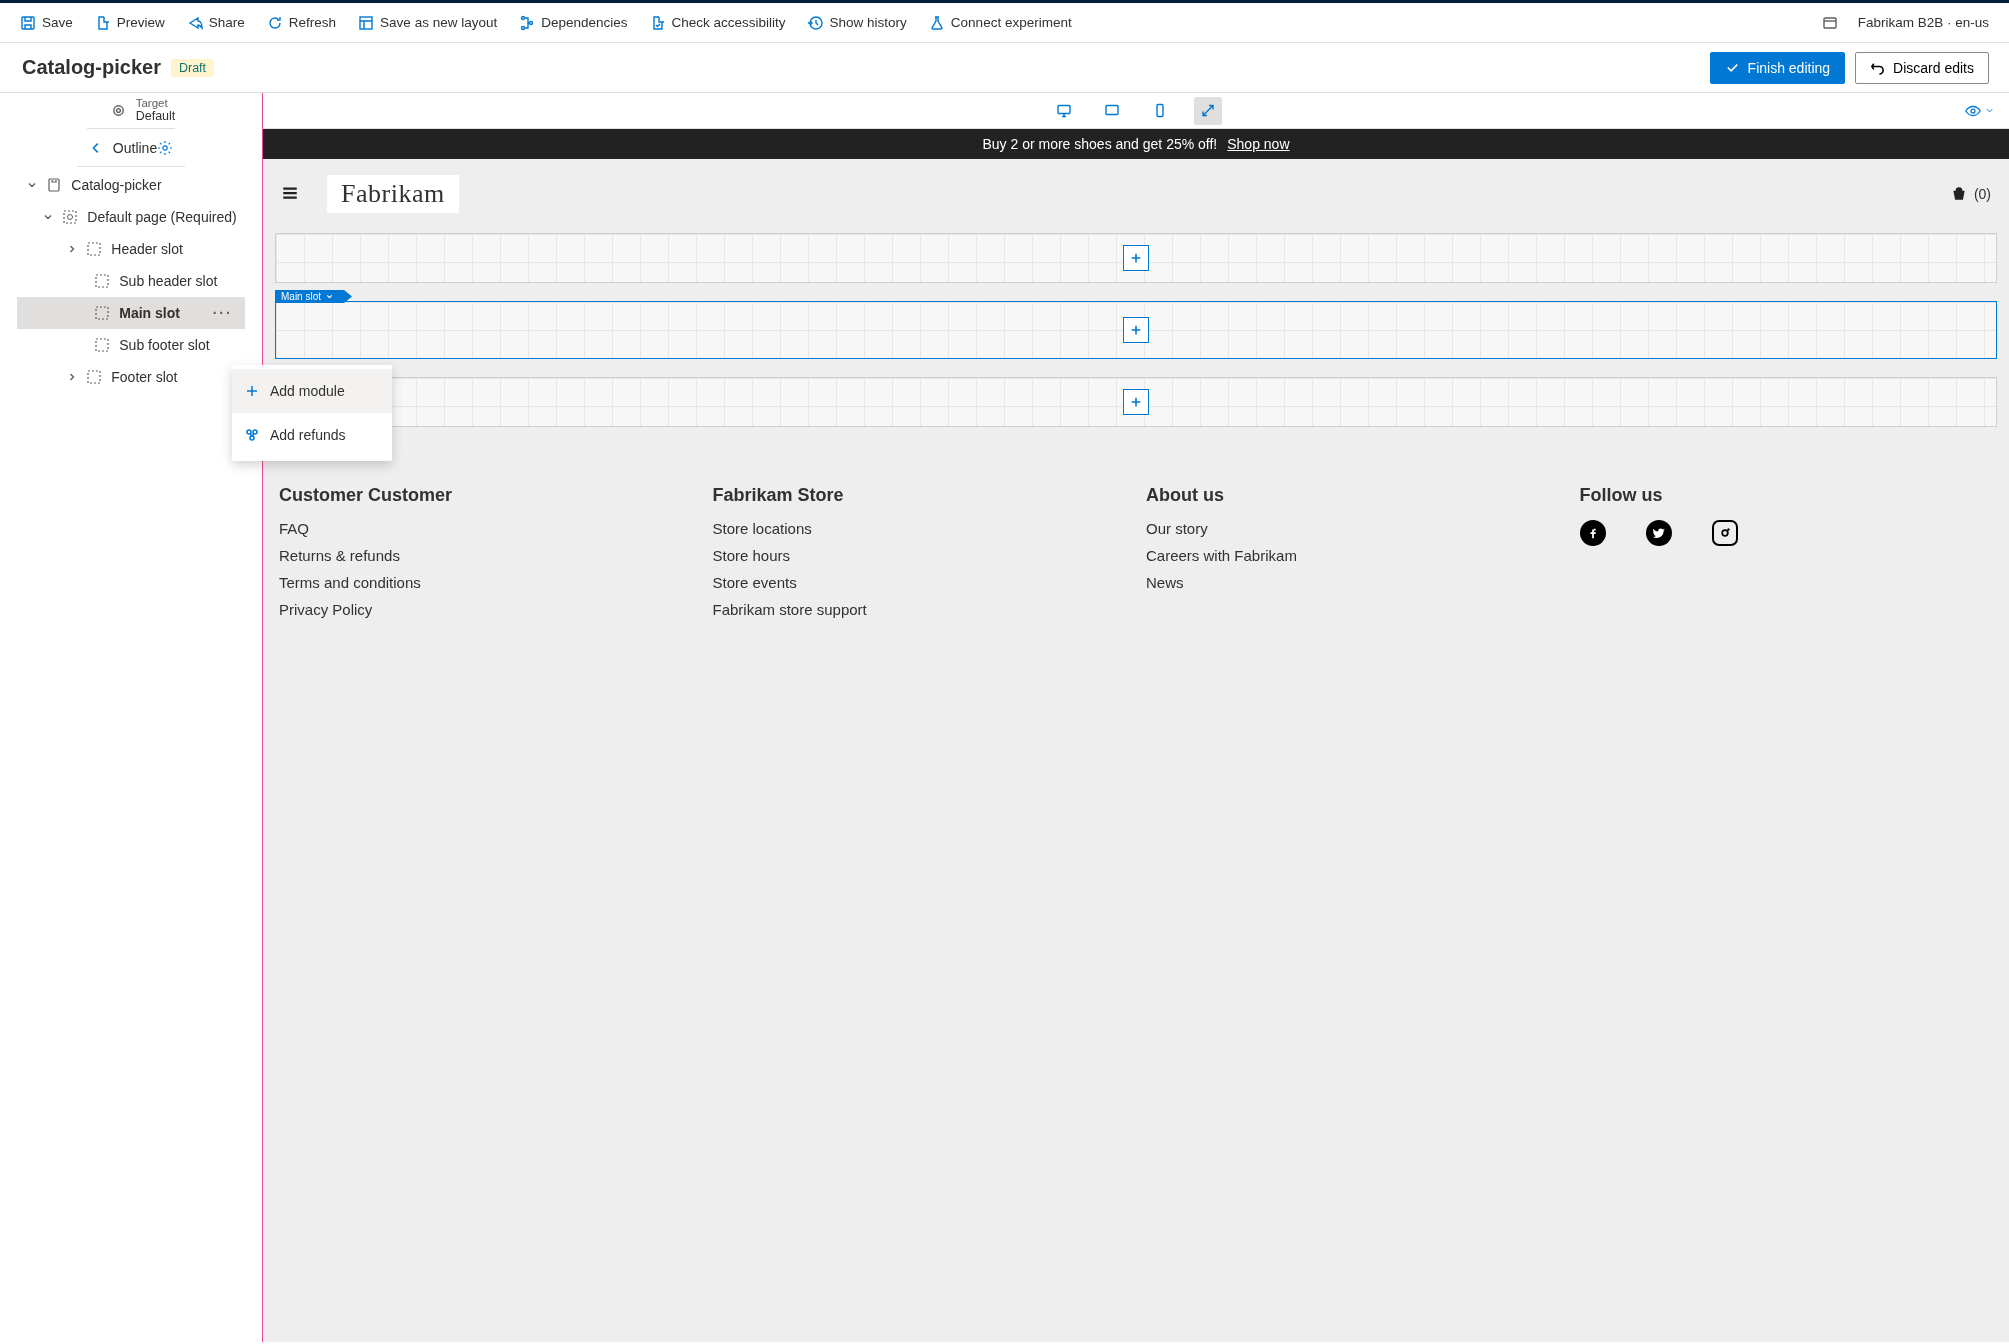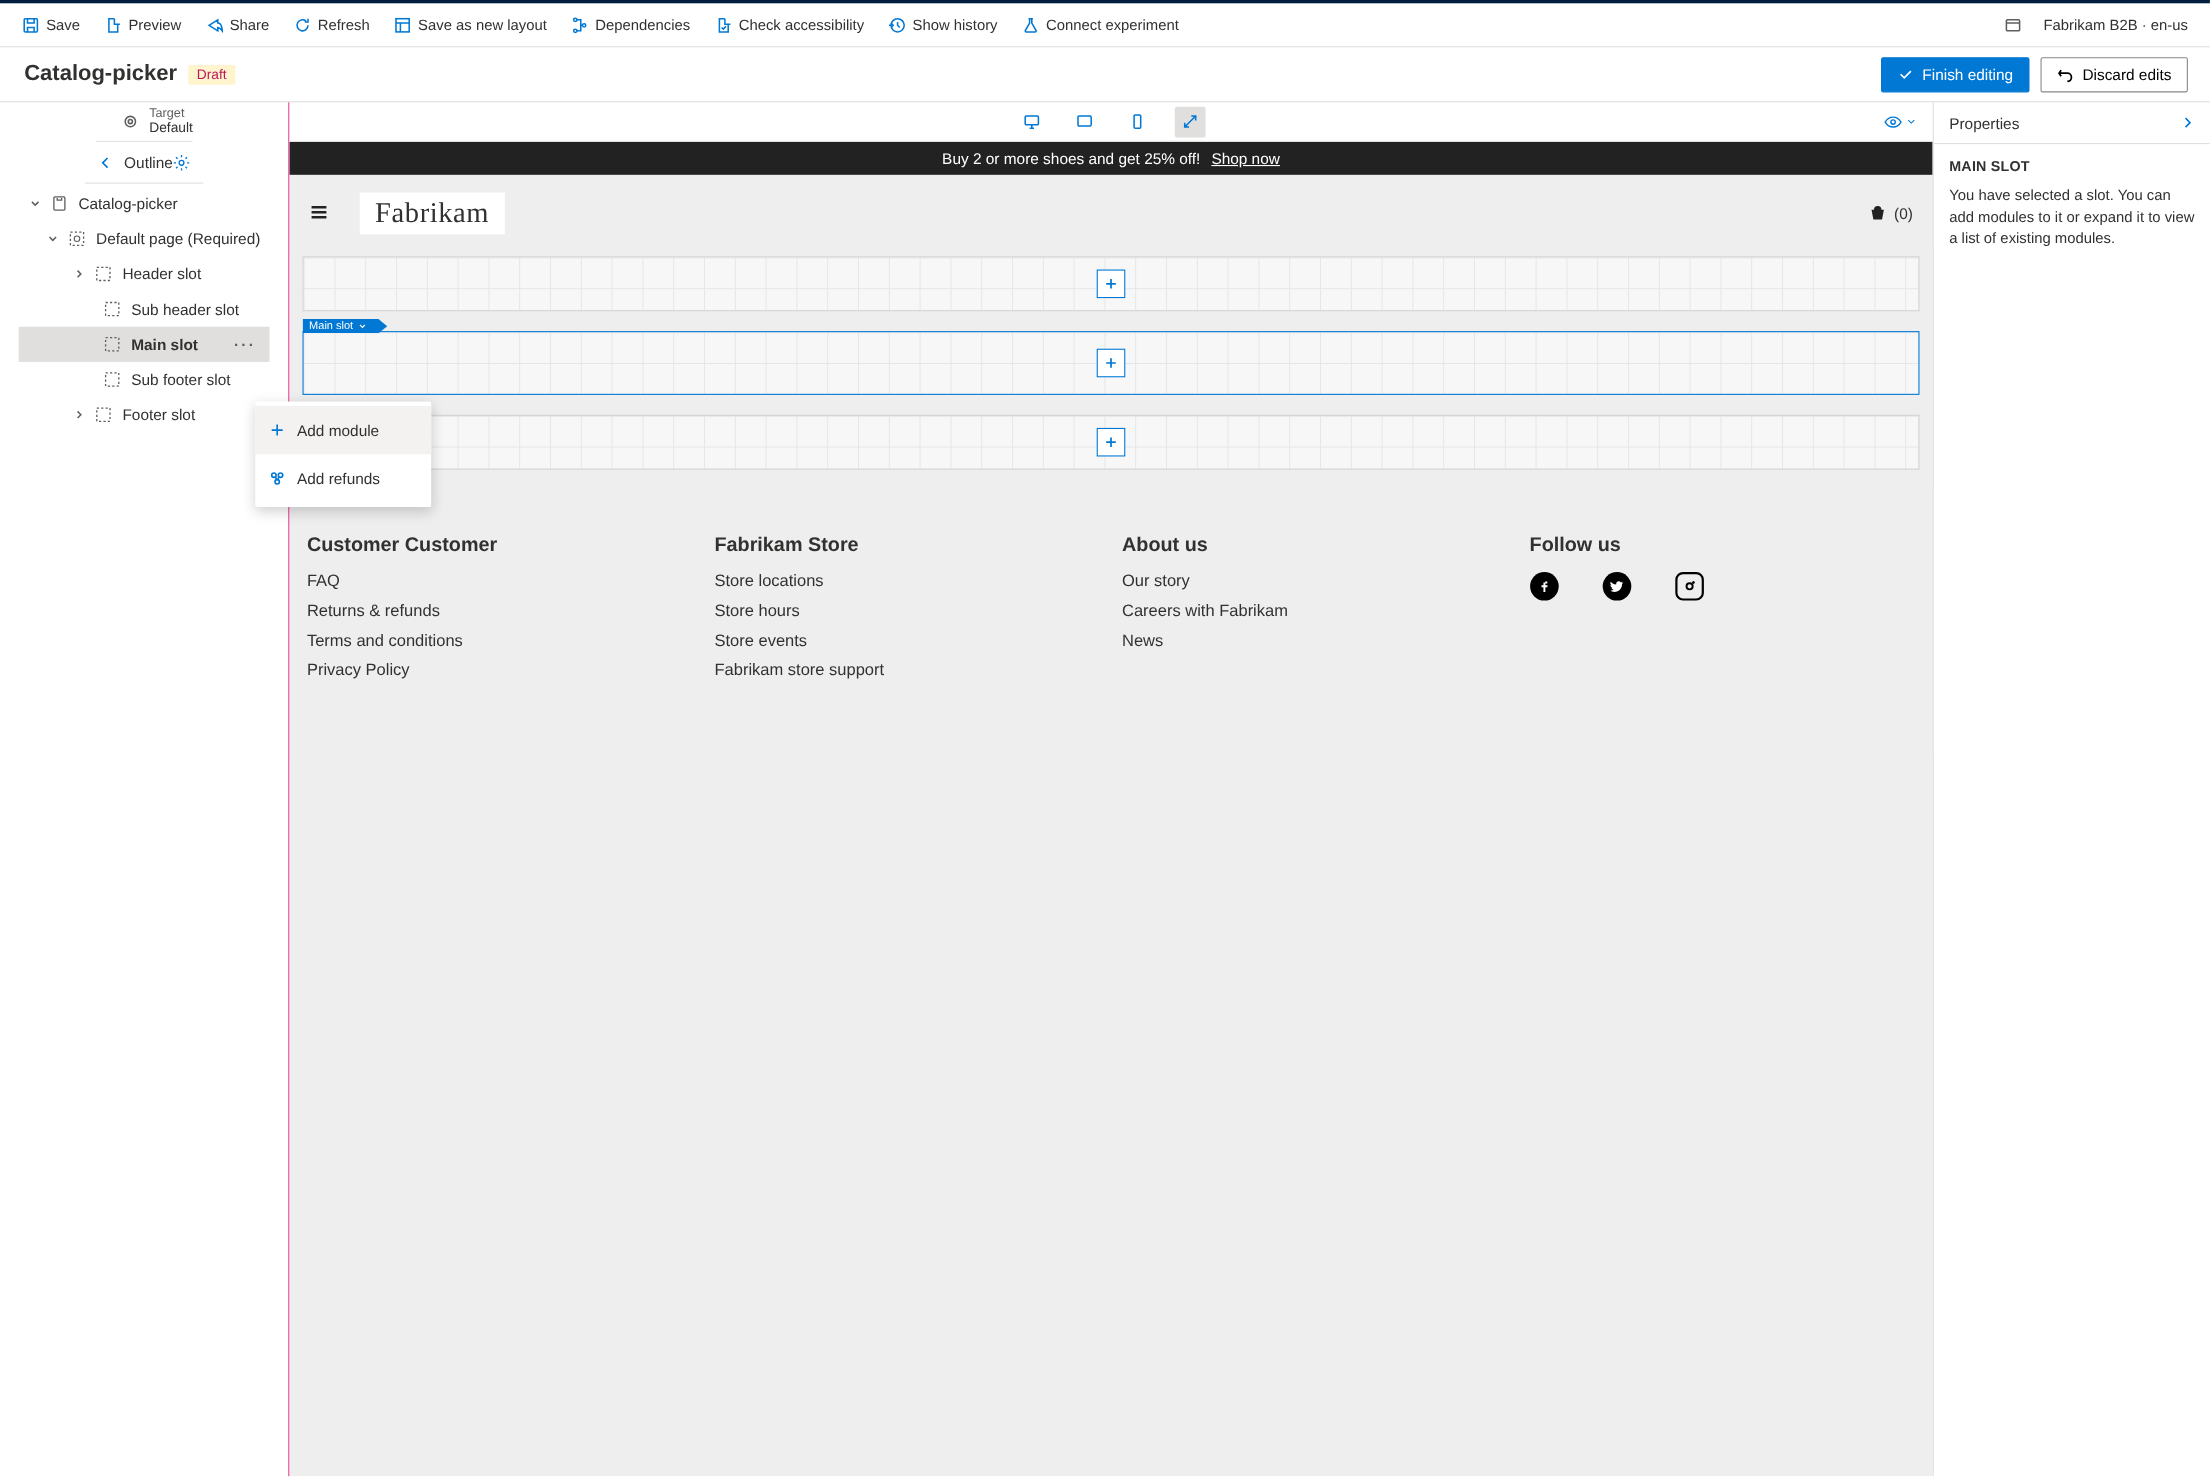--- a/index.html
+++ b/index.html
@@ -33,21 +33,21 @@
 
   
   .title-bar {
     display:flex; align-items:center;
     height: 50px;
     padding: 0 20px 0 22px;
     border-bottom: 1px solid #e1dfdd;
   }
   .page-title { font-size: 20px; font-weight:600; margin-right:10px;}
   .status-pill {
-    background:#fff4ce; color:#be185d;
+    background:#fff4ce; color:#0f766e;
     font-size:12.5px; padding:2px 8px; border-radius:2px;
   }
   .title-actions { margin-left:auto; display:flex; gap:10px;}
   .btn {
     height:32px; padding:0 14px; display:flex; align-items:center; gap:8px;
     border:1px solid #8a8886; background:#fff; border-radius:2px;
     font-size:14px; cursor:pointer;
   }
   .btn.primary { background:#0078d4; color:#fff; border-color:#0078d4;}
   .btn svg { width:15px; height:15px; fill:none; stroke:currentColor; stroke-width:1.7;}
@@ -553,26 +553,14 @@
                     <circle cx="12" cy="4" r="1" fill="#000"></circle>
                   </svg>
                 </span>
             </div>
           </div>
         </div>
       </div>
     </div>
   </div>
 
-  <div class="props-panel">
-    <div class="ph">
-      <span class="title">Properties</span>
-      <svg viewBox="0 0 16 16">
-          <path d="M6 3l5 5-5 5"></path>
-        </svg>
-    </div>
-    <div class="props-body">
-      <h5>MAIN SLOT</h5>
-      <p>You have selected a slot. You can add modules to it or expand it to view a list of existing modules.</p>
-    </div>
-  </div>
 
 </div>
 
 </body></html>

